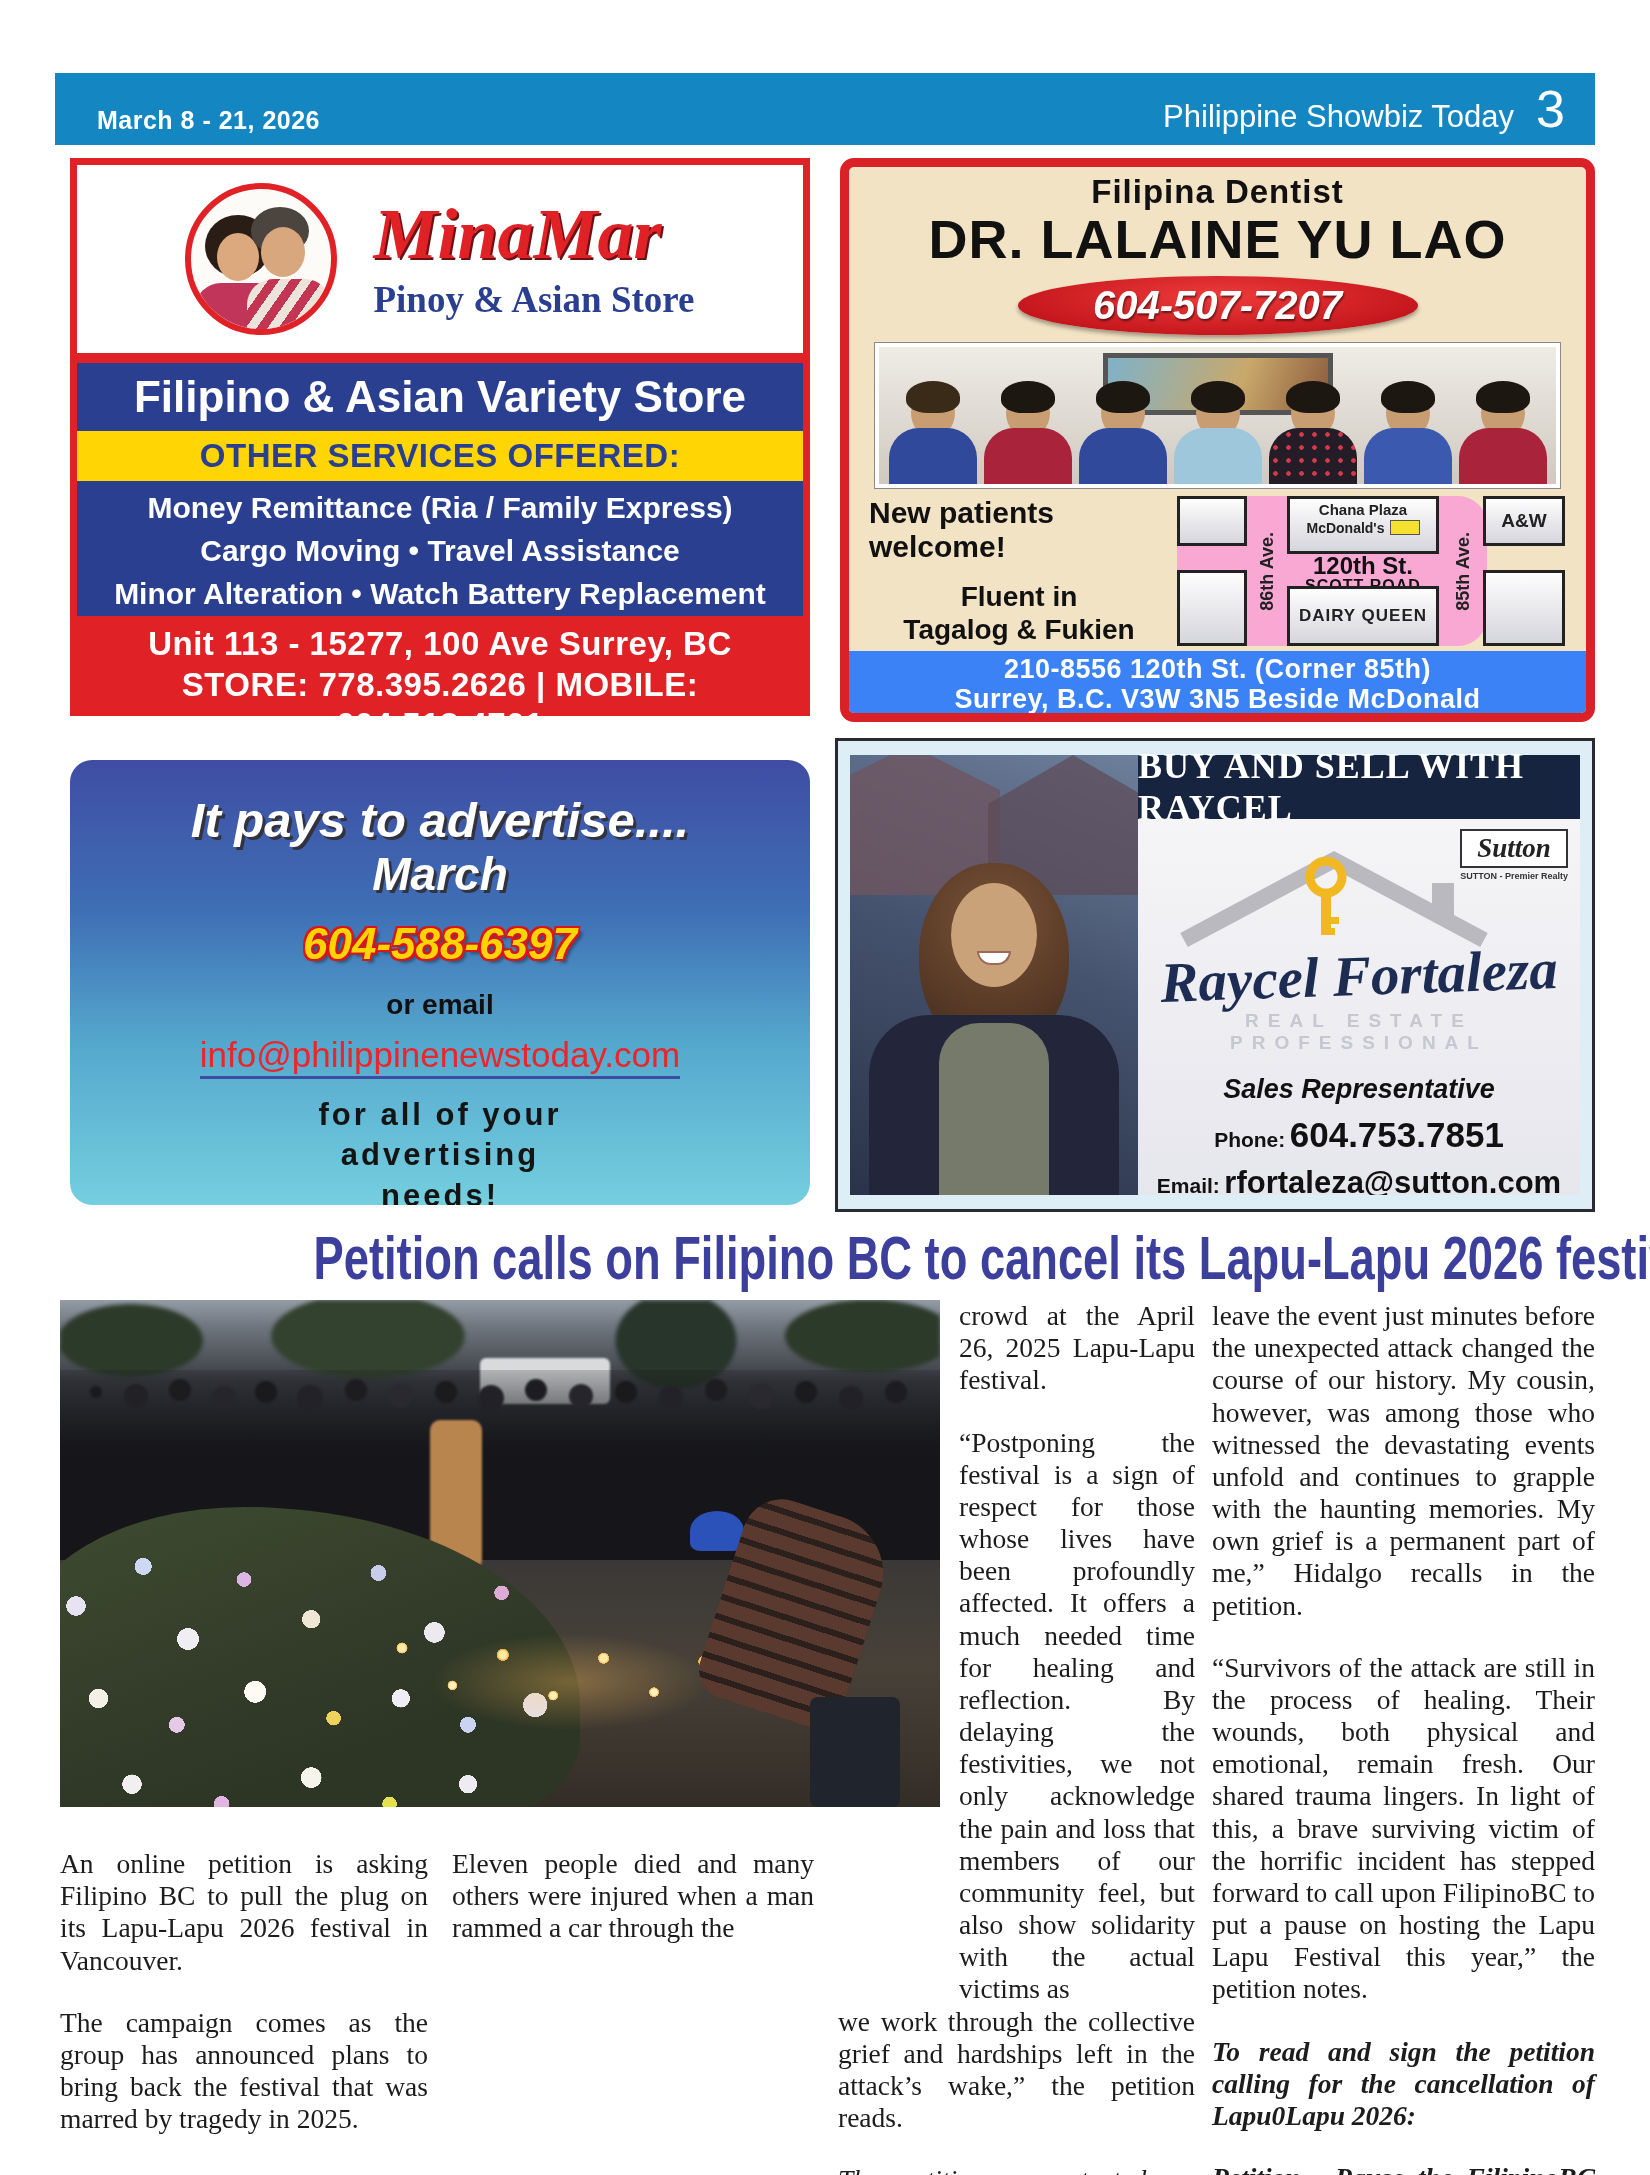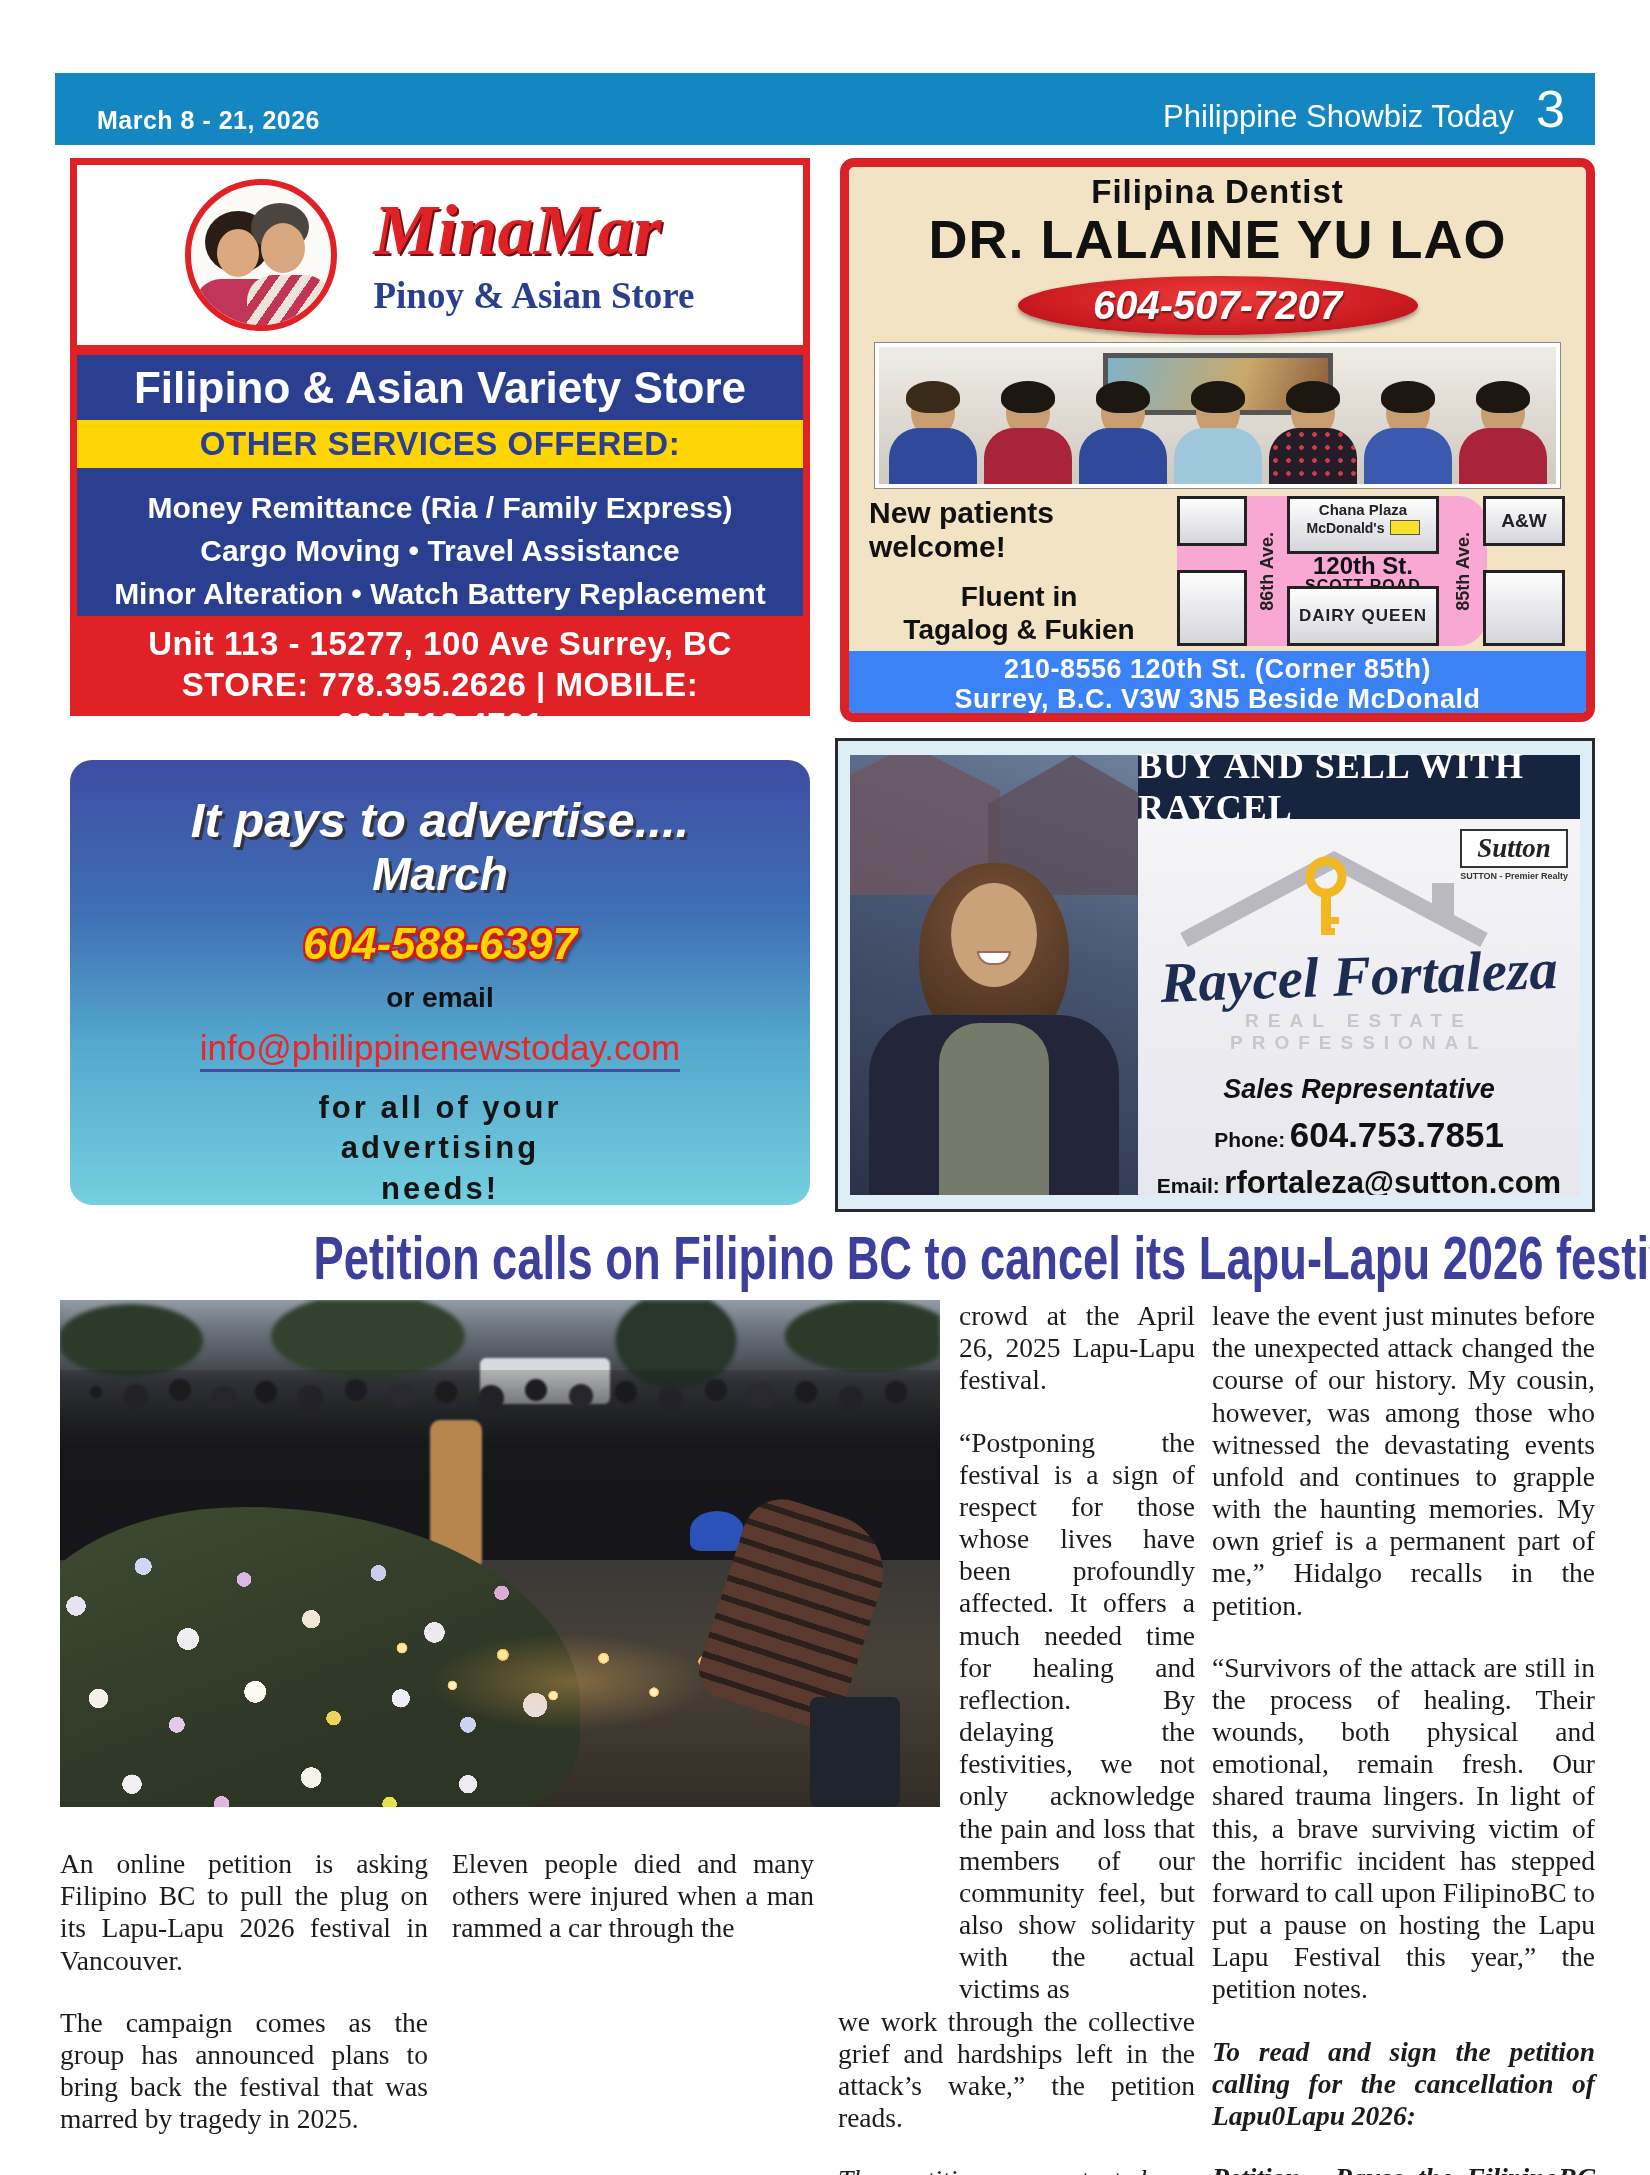--- a/index.html
+++ b/index.html
@@ -21,21 +21,21 @@
   .mm-w-face{position:absolute;left:26px;top:44px;width:42px;height:48px;border-radius:50%;background:#dca87d;}
   .mm-w-body{position:absolute;left:4px;bottom:-6px;width:88px;height:52px;border-radius:26px 26px 0 0;background:#c2355b;}
   .mm-m-hair{position:absolute;right:22px;top:18px;width:58px;height:48px;border-radius:50%;background:#4c443e;}
   .mm-m-face{position:absolute;right:26px;top:38px;width:44px;height:50px;border-radius:50%;background:#d8a77e;}
   .mm-m-body{position:absolute;right:0;bottom:-6px;width:84px;height:56px;border-radius:26px 26px 0 0;background:repeating-linear-gradient(125deg,#c23553 0 9px,#ece4da 9px 18px);}
   .mm-brand { color:#e02227; font-family:"Liberation Serif", serif; font-style:italic; font-weight:bold; font-size:72px; line-height:1; text-shadow:2px 2px 0 #6d1013; }
   .mm-tag { color:#2b3f90; font-family:"Liberation Serif", serif; font-weight:bold; font-size:37px; margin-top:8px; text-align:center; }
   .mm-div { height:10px; background:#e02227; }
   .mm-banner { height:68px; background:#2b3f90; color:#fff; font-weight:bold; font-size:44px; display:flex; align-items:center; justify-content:center; }
   .mm-svc-title { height:50px; background:#ffd504; color:#2b3f90; font-weight:bold; font-size:33px; display:flex; align-items:center; justify-content:center; letter-spacing:.5px; }
-  .mm-svcs { flex:1; background:#2b3f90; color:#fff; text-align:center; padding-top:19px; }
+  .mm-svcs { flex:1; background:#2b3f90; color:#fff; text-align:center; padding-top:6px; }
   .mm-svcs p { font-weight:bold; font-size:30px; line-height:1.43; }
   .mm-contact { height:93px; background:#e02227; color:#fff; text-align:center; padding-top:8px; }
   .mm-contact p { font-weight:bold; font-size:33px; line-height:1.23; letter-spacing:.5px; }
 
   
   .dn { position:absolute; left:840px; top:158px; width:755px; height:564px; background:#f2e3c4; border:9px solid #da2128; border-radius:14px; display:flex; flex-direction:column; overflow:hidden; }
   .dn-t1 { text-align:center; font-weight:bold; font-size:33px; color:#111; margin-top:6px; letter-spacing:1px; }
   .dn-name { text-align:center; font-weight:bold; font-size:54px; color:#111; letter-spacing:1px; line-height:1.05; }
   .dn-oval { width:400px; height:62px; margin:8px auto 6px; background:radial-gradient(ellipse at 50% 35%,#ef3b3b,#c3161c 75%); border-radius:50%; display:flex; align-items:center; justify-content:center; box-shadow:0 3px 4px rgba(0,0,0,.35); }
   .dn-oval span { color:#fff; font-weight:bold; font-style:italic; font-size:40px; text-shadow:1px 2px 2px rgba(0,0,0,.5); }
@@ -71,21 +71,21 @@
   .dn-band { height:62px; background:#3b82f6; color:#fff; text-align:center; padding-top:4px; }
   .dn-band p { font-weight:bold; font-size:27px; line-height:1.1; letter-spacing:.5px; }
 
   
   .adv { position:absolute; left:70px; top:760px; width:740px; height:445px; border-radius:22px; overflow:hidden;
          background:linear-gradient(180deg,#3f4da3 0%,#3e6fb5 34%,#55a8cd 64%,#74cfdf 100%); text-align:center; }
   .adv-h { color:#fff; font-style:italic; font-weight:bold; font-size:49px; line-height:1.08; text-shadow:3px 3px 0 #33333f; margin-top:34px; }
   .adv-call { color:#fff; font-style:italic; font-weight:bold; font-size:46px; text-shadow:3px 3px 0 #33333f; }
   .adv-phone { display:inline-block; margin-top:18px; color:#ffd400; font-style:italic; font-weight:bold; font-size:44px;
          text-shadow:-2px -2px 0 #d8161c, 2px -2px 0 #d8161c, -2px 2px 0 #d8161c, 2px 2px 0 #d8161c, 4px 4px 3px rgba(0,0,0,.35); }
-  .adv-or { margin-top:13px; color:#101010; font-weight:bold; font-size:28px; }
+  .adv-or { margin-top:20px; color:#101010; font-weight:bold; font-size:28px; }
   .adv-email { display:inline-block; margin-top:14px; color:#e8262b; font-size:35px; border-bottom:3px solid #3b4ea0; padding-bottom:1px; cursor:pointer; }
   .adv-close { margin-top:16px; color:#141414; font-weight:bold; font-size:31px; letter-spacing:3px; line-height:1.3; }
 
   
   .rc { position:absolute; left:835px; top:738px; width:760px; height:474px; border:3px solid #2a2a33; background:#ddeef7; padding:14px 12px; display:flex; }
   .rc-photo { width:288px; flex:none; position:relative; overflow:hidden; background:linear-gradient(200deg,#6d7f9b 0%,#46536e 45%,#2a3349 100%); }
   .rc-house1 { position:absolute; left:-30px; top:-10px; width:180px; height:150px; background:#6e5560; clip-path:polygon(0 100%,0 30%,50% 0,100% 30%,100% 100%); opacity:.8; }
   .rc-house2 { position:absolute; right:-20px; top:0px; width:170px; height:140px; background:#5d4a55; clip-path:polygon(0 100%,0 35%,50% 0,100% 35%,100% 100%); opacity:.7; }
   .rc-hair { position:absolute; left:50%; top:108px; transform:translateX(-50%); width:150px; height:190px; border-radius:48%; background:radial-gradient(circle at 50% 30%,#7a5236,#4e3322 75%); }
   .rc-face { position:absolute; left:50%; top:128px; transform:translateX(-50%); width:86px; height:104px; border-radius:50%; background:#caa27a; }

